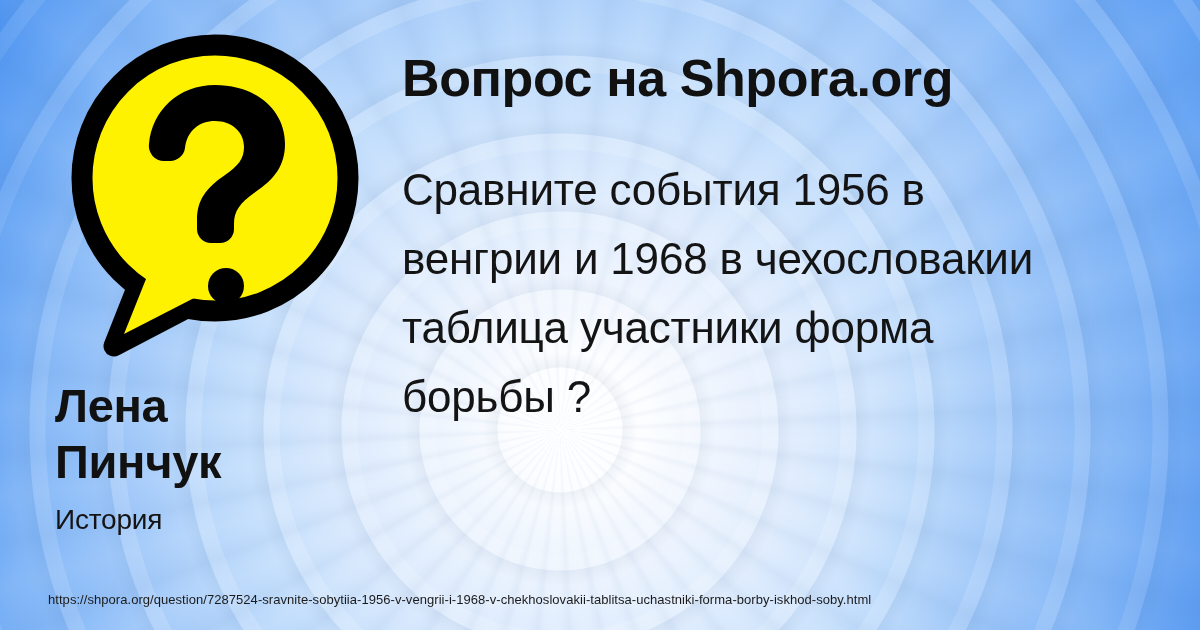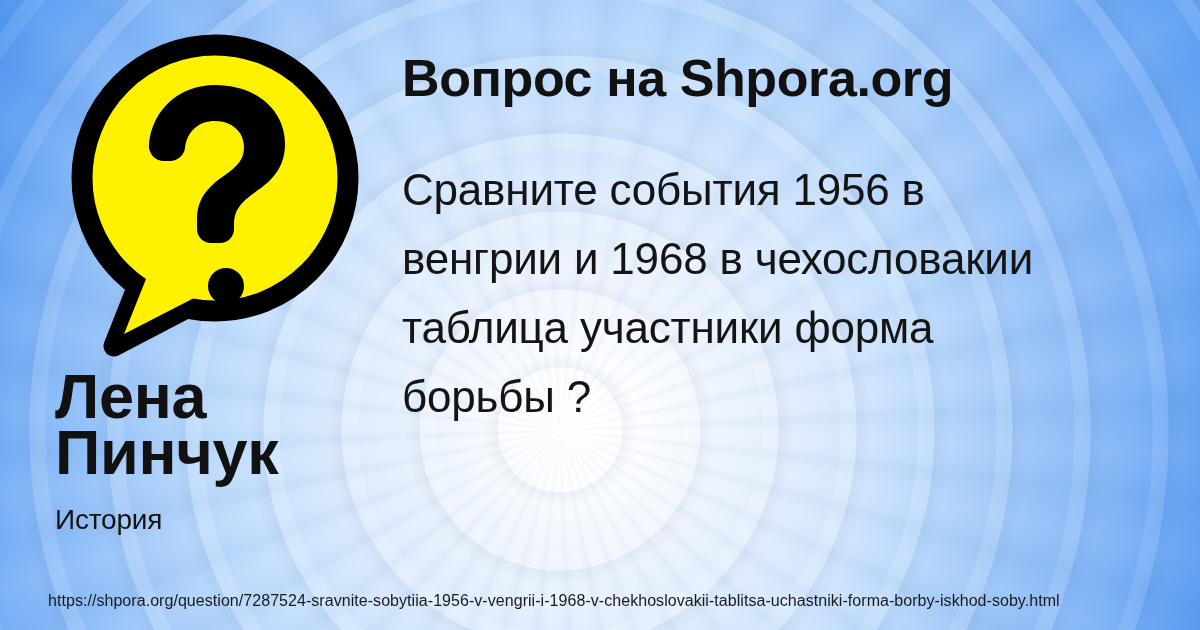--- a/index.html
+++ b/index.html
@@ -116,23 +116,23 @@
     font-weight: 400;
     line-height: 69px;
     color: #141414;
     letter-spacing: -0.2px;
   }
   .question .qline { display: block; white-space: nowrap; }
 
   .author {
     position: absolute;
     left: 55px;
-    top: 368px;
+    top: 378px;
     width: 330px;
-    font-size: 63px;
+    font-size: 47px;
     font-weight: 700;
     line-height: 56px;
     color: #111111;
     letter-spacing: -0.3px;
   }
   .author .aline { display: block; }
 
   .subject {
     position: absolute;
     left: 55px;
@@ -140,21 +140,21 @@
     font-size: 28px;
     font-weight: 400;
     color: #141414;
     letter-spacing: -0.2px;
   }
 
   .url {
     position: absolute;
     left: 48px;
     top: 592px;
-    font-size: 16px;
+    font-size: 13px;
     font-weight: 400;
     color: #1b1b1b;
     letter-spacing: 0.05px;
     white-space: nowrap;
   }
 </style>
 </head>
 <body>
 
 <div id="card">

